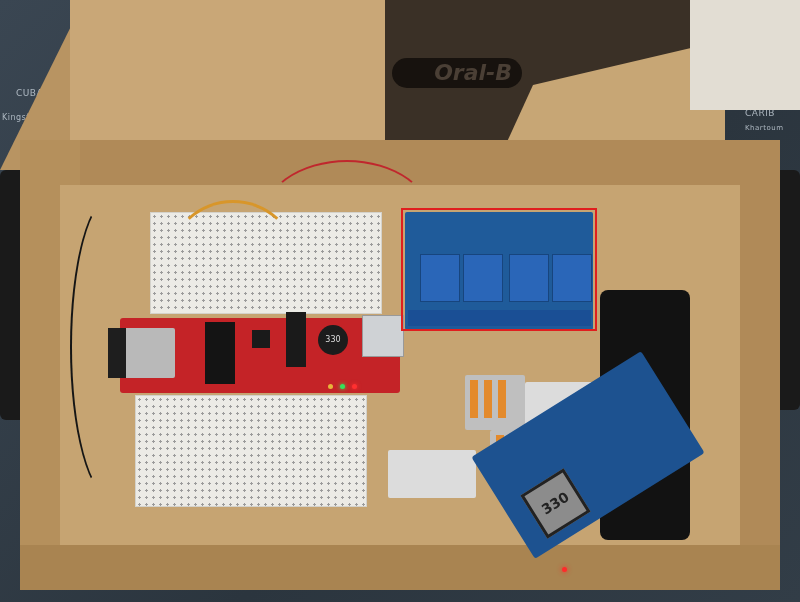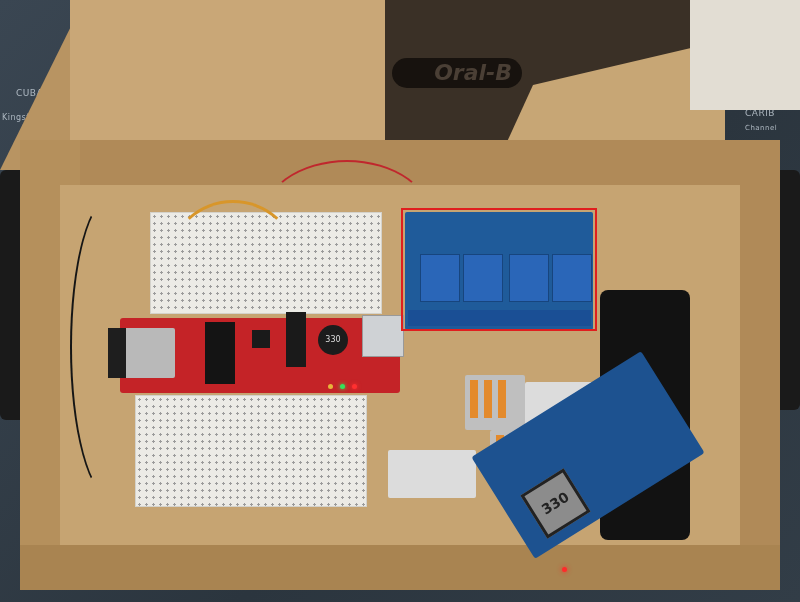--- a/index.html
+++ b/index.html
@@ -53,21 +53,21 @@
 </head>
 <body>
 
 <div class="scene">
 
   <span class="map-text" style="left:16px;top:88px;font-size:9px;">CUBA</span>
   <span class="map-text" style="left:2px;top:113px;">Kingston</span>
   <span class="map-text" style="left:22px;top:123px;font-size:6px;">JAMAICA</span>
   <span class="map-text" style="left:28px;top:137px;font-size:7px;opacity:.5">CARIB</span>
   <span class="map-text" style="left:745px;top:108px;font-size:9px;">CARIB</span>
-  <span class="map-text" style="left:745px;top:124px;font-size:7px;">Channel</span>
+  <span class="map-text" style="left:745px;top:124px;font-size:7px;">Khartoum</span>
 
   <div class="flap-left"></div>
   <div class="flap-top"></div>
   <div class="flap-dark"></div>
   <div class="brand">Oral-B</div>
   <div class="flap-right"></div>
   <div class="white-flap"></div>
 
   <div class="fan-l"></div>
   <div class="fan-r"></div>

